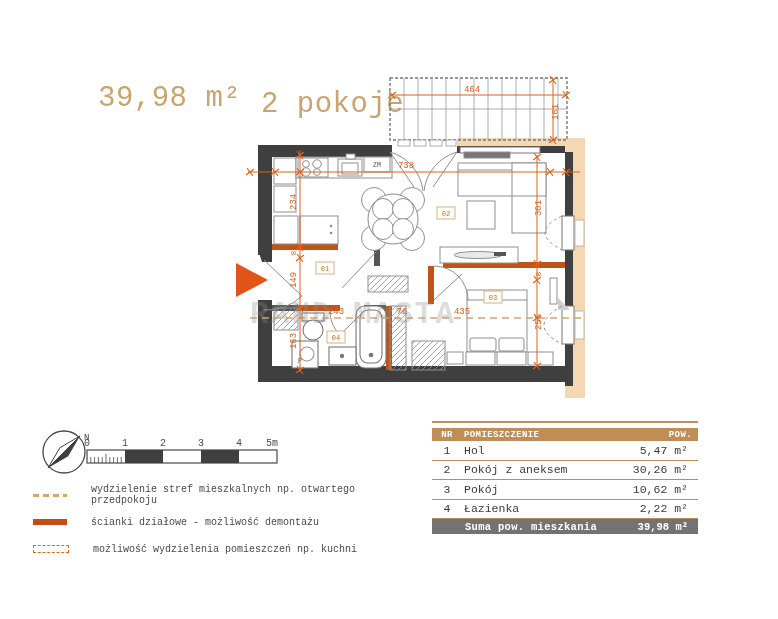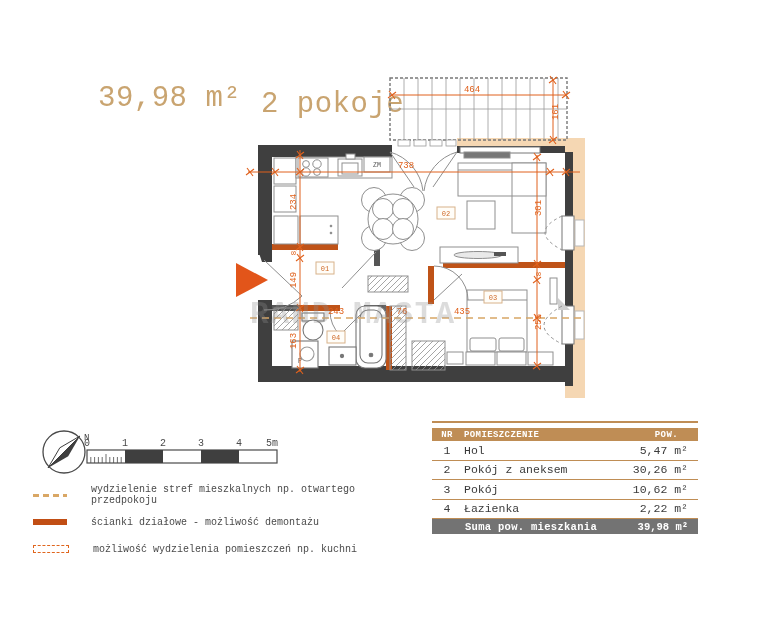--- a/index.html
+++ b/index.html
@@ -19,21 +19,21 @@
   .lg-label{font-size:10px;color:#4a4a4a}
 
   .tbl{position:absolute;left:432px;top:421px;width:266px;color:#3a3a3a}
   .t-topline{height:2px;background:#bf8d55;margin-bottom:5px}
   .t-head{display:flex;align-items:center;background:#bf8d55;color:#fff;
           font-size:9px;font-weight:bold;height:13px;letter-spacing:.4px}
   .t-row{display:flex;align-items:center;height:18.5px;border-bottom:1.5px solid #bf8d55;font-size:11.5px}
   .c-nr{flex:0 0 30px;text-align:center}
   .c-name{flex:1;padding-left:2px}
   .c-pow{flex:0 0 84px;text-align:right;padding-right:10px}
-  .t-head .c-pow{padding-right:20px}
+  .t-head .c-pow{padding-right:6px}
   .t-foot{display:flex;align-items:center;background:#737373;color:#fff;
           font-weight:bold;font-size:10.5px;height:15px}
   .f-label{flex:1;padding-left:33px;letter-spacing:.3px}
   .f-value{flex:0 0 84px;text-align:right;padding-right:10px}
 </style>
 </head>
 <body>
 
 <div class="page">
 

